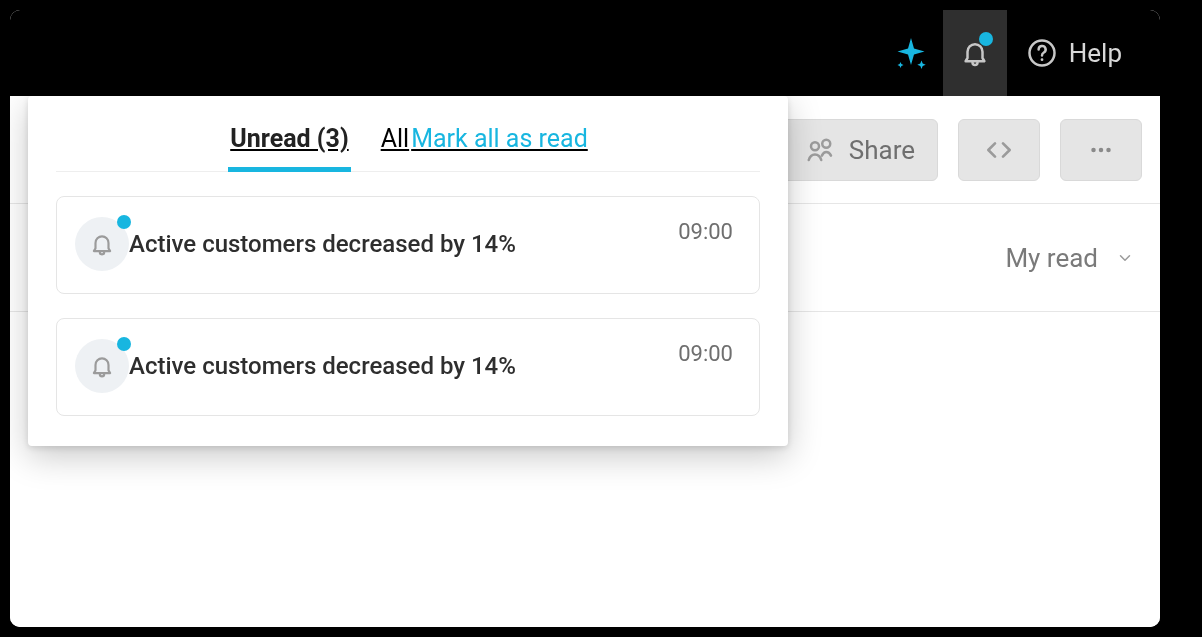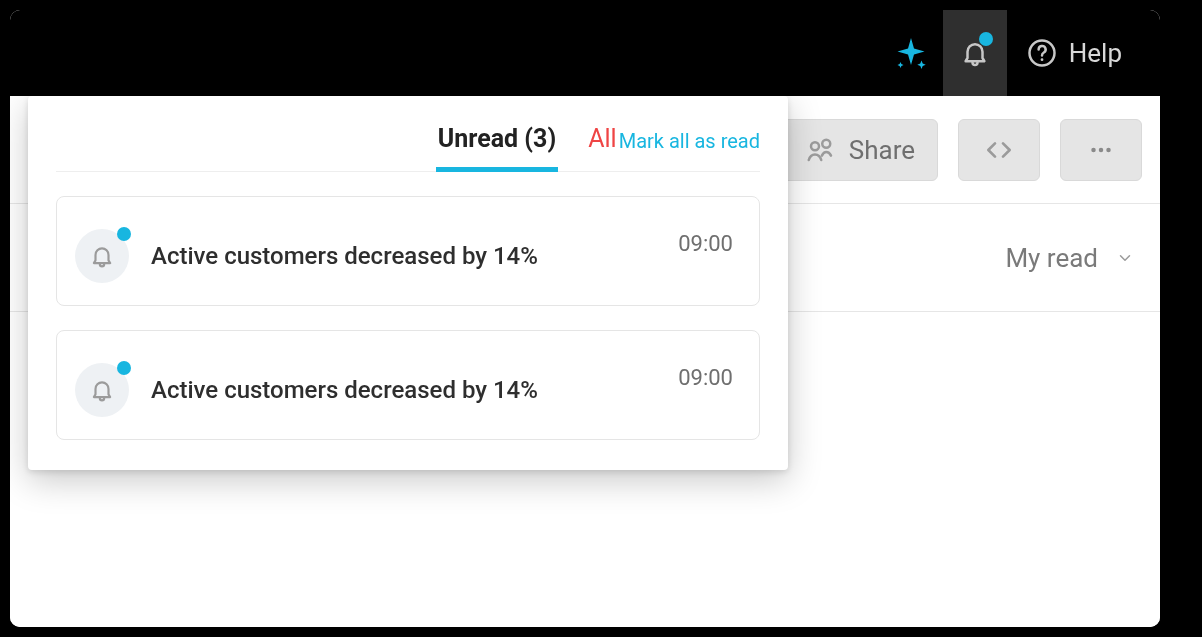--- a/index.html
+++ b/index.html
@@ -15,27 +15,27 @@
   .topbar-label { color: #d7d7d7; font-size: 26px; font-weight: 400; }
   .chev-down { width: 18px; height: 18px; }
   .chev-down svg { width: 18px; height: 18px; }
   .page { position: absolute; left: 0; right: 0; top: 86px; bottom: 0; background: #fff; }
   .toolbar { position: absolute; left: 0; right: 0; top: 0; height: 108px; border-bottom: 1px solid #e6e6e6; display: flex; align-items: center; justify-content: flex-end; padding-right: 18px; gap: 20px; }
   .btn { height: 62px; border: 1.5px solid #d9d9d9; border-radius: 6px; background: #e5e5e5; display: flex; align-items: center; justify-content: center; gap: 14px; padding: 0 22px; cursor: pointer; color: #6f6f6f; font-size: 26px; }
   .btn.icon-only { width: 82px; padding: 0; }
   .subbar { position: absolute; left: 0; right: 0; top: 108px; height: 108px; border-bottom: 1px solid #e6e6e6; display: flex; align-items: center; justify-content: flex-end; padding-right: 26px; gap: 14px; }
   .myviews { display: flex; align-items: center; gap: 18px; color: #7a7a7a; font-size: 26px; cursor: pointer; }
   .panel { position: absolute; left: 18px; top: 86px; width: 760px; background: #fff; border-radius: 4px; box-shadow: 0 10px 34px rgba(0,0,0,0.22), 0 2px 6px rgba(0,0,0,0.12); padding: 18px 28px 30px 28px; }
-  .tabs-row { display: flex; align-items: flex-end; justify-content: flex-end; border-bottom: 1px solid #eee; }
+  .tabs-row { display: flex; align-items: flex-end; justify-content: center; border-bottom: 1px solid #eee; text-decoration: underline; }
   .tabs { display: flex; gap: 28px; }
-  .tab { padding: 10px 2px 14px 2px; font-size: 25px; color: #ef4444; cursor: pointer; border-bottom: 5px solid transparent; margin-bottom: -1px; }
+  .tab { padding: 10px 2px 14px 2px; font-size: 25px; color: #000000; cursor: pointer; border-bottom: 5px solid transparent; margin-bottom: -1px; }
   .tab.active { color: #222; font-weight: 700; border-bottom-color: #18b6e0; }
-  .mark-read { color: #18b6e0; font-size: 20px; padding-bottom: 18px; cursor: pointer; }
+  .mark-read { color: #18b6e0; font-size: 25px; padding-bottom: 18px; cursor: pointer; }
   .notif-list { display: flex; flex-direction: column; gap: 24px; padding-top: 24px; }
-  .notif { border: 1px solid #e5e5e5; border-radius: 8px; padding: 32px 26px 22px 18px; display: flex; align-items: center; gap: 22px; cursor: pointer; }
+  .notif { border: 1px solid #e5e5e5; border-radius: 8px; padding: 20px 26px 22px 18px; display: flex; align-items: center; cursor: pointer; }
   .notif-icon-wrap { position: relative; width: 54px; height: 54px; border-radius: 50%; background: #eef1f4; display: flex; align-items: center; justify-content: center; flex: 0 0 auto; }
   .blue-dot { position: absolute; top: -2px; right: -2px; width: 14px; height: 14px; border-radius: 50%; background: #18b6e0; }
   .notif-text { flex: 1 1 auto; color: #2e2e2e; font-size: 24px; font-weight: 500; }
   .notif-time { color: #6f6f6f; font-size: 22px; align-self: flex-start; padding-top: 2px; }
   svg { display: block; }
   .ico-stroke { stroke: #c7c7c7; stroke-width: 2; fill: none; stroke-linecap: round; stroke-linejoin: round; }
   .ico-stroke-dark { stroke: #9b9b9b; stroke-width: 2; fill: none; stroke-linecap: round; stroke-linejoin: round; }
 </style>
 </head>
 <body>

